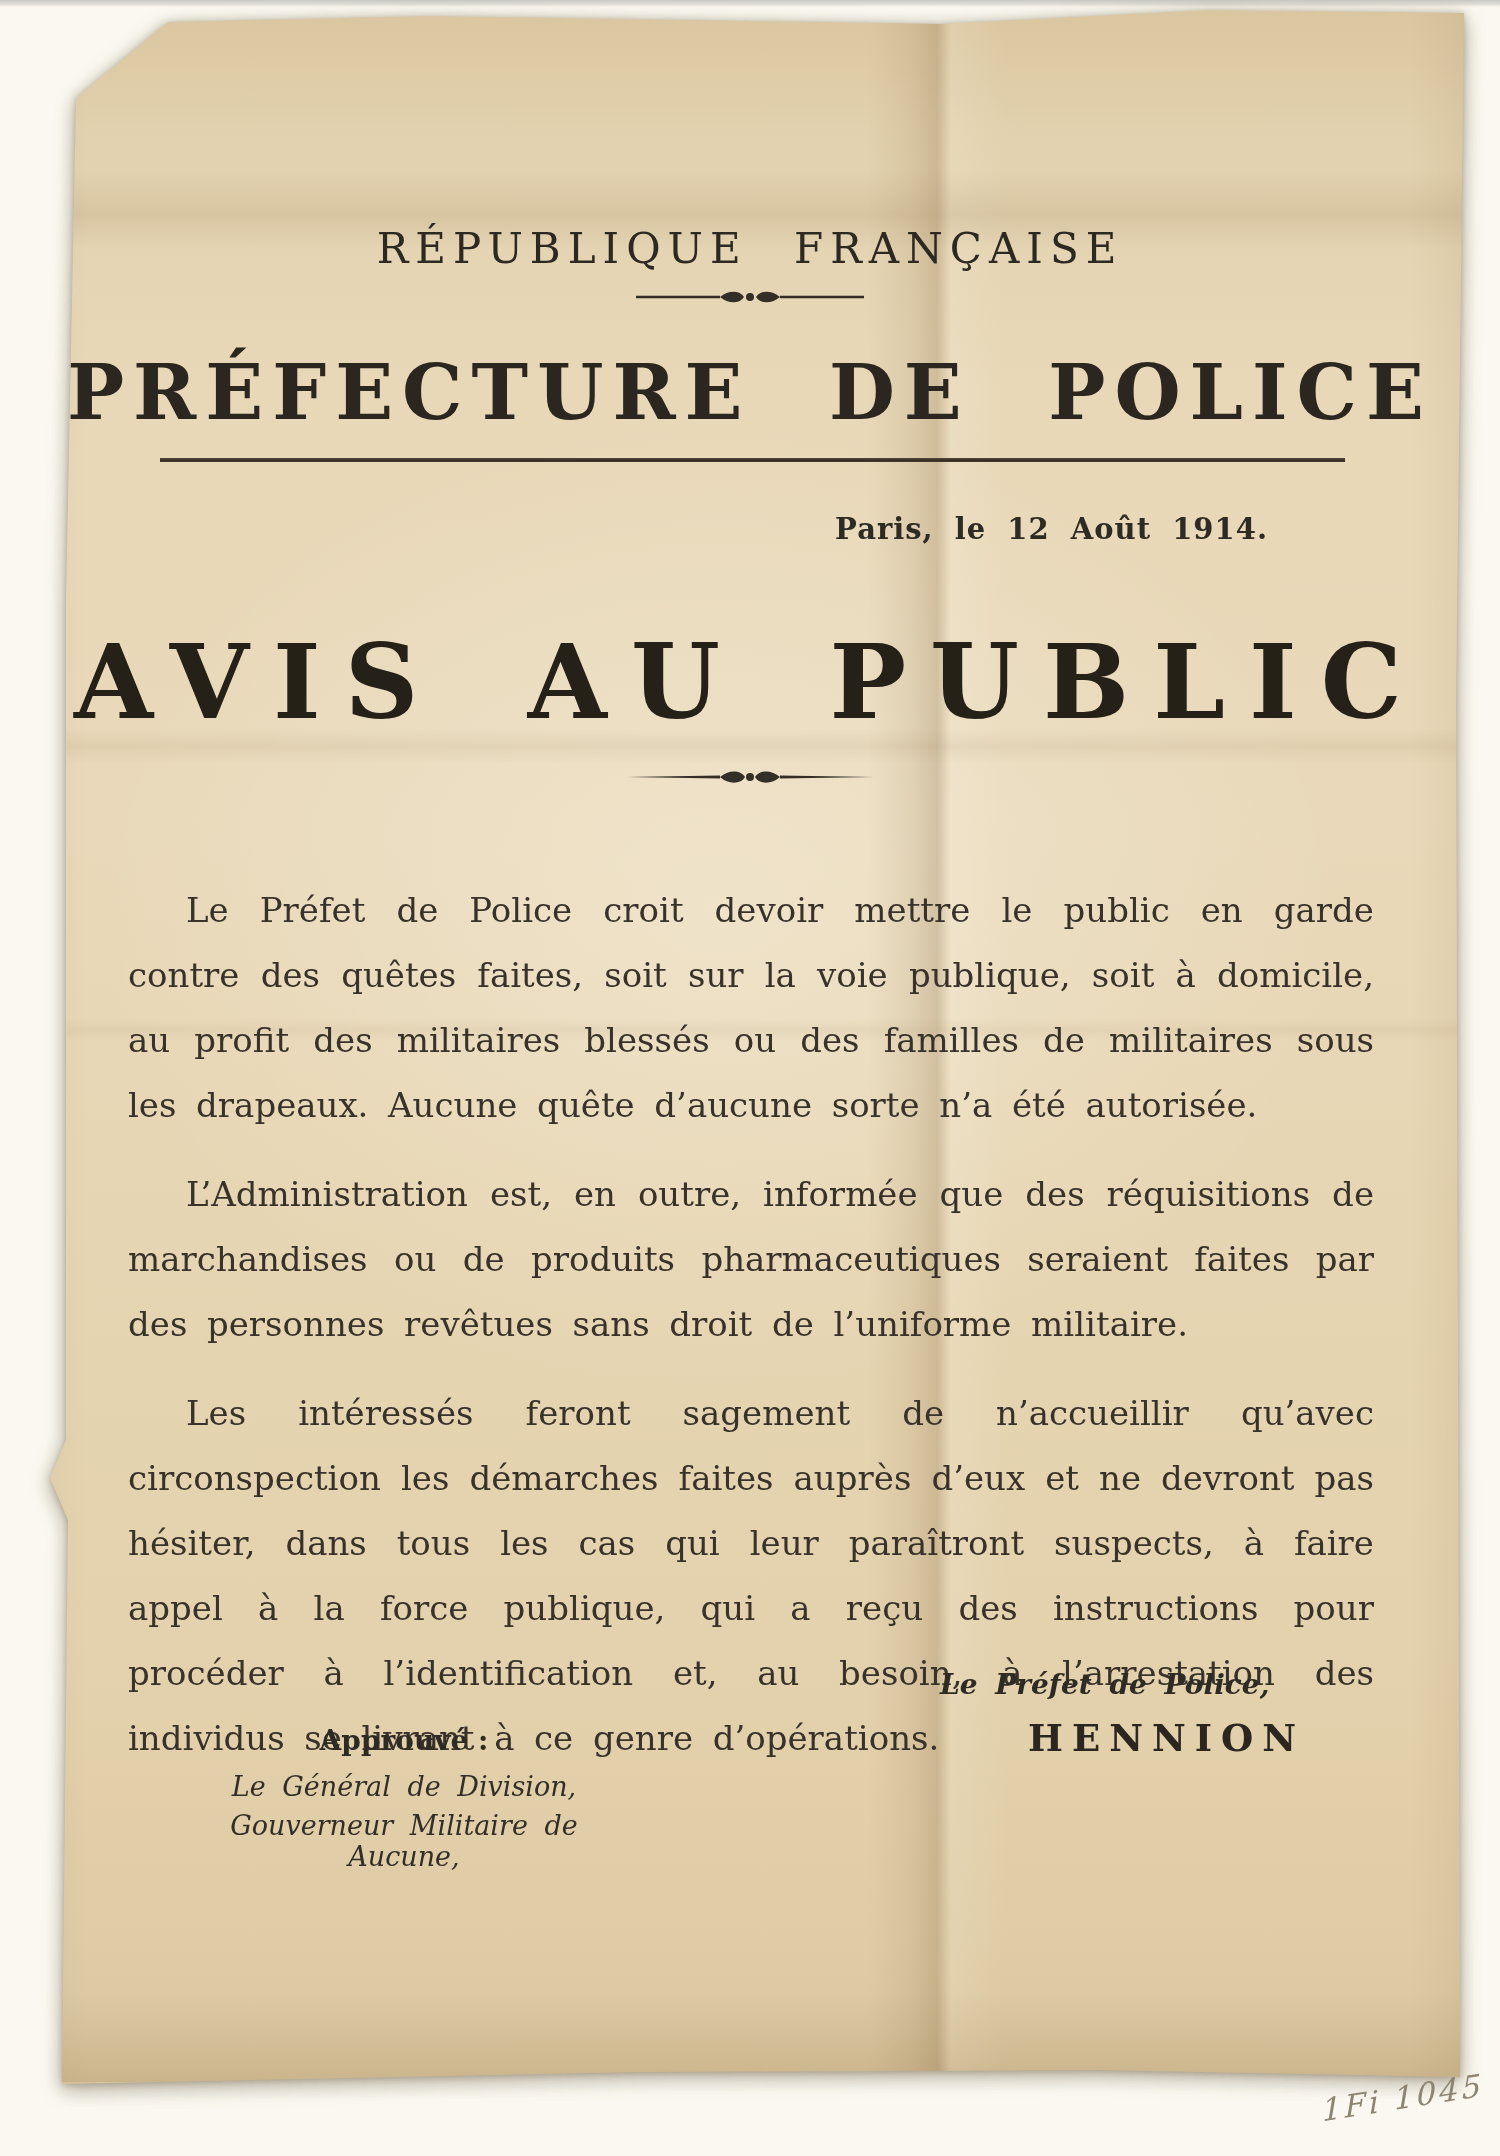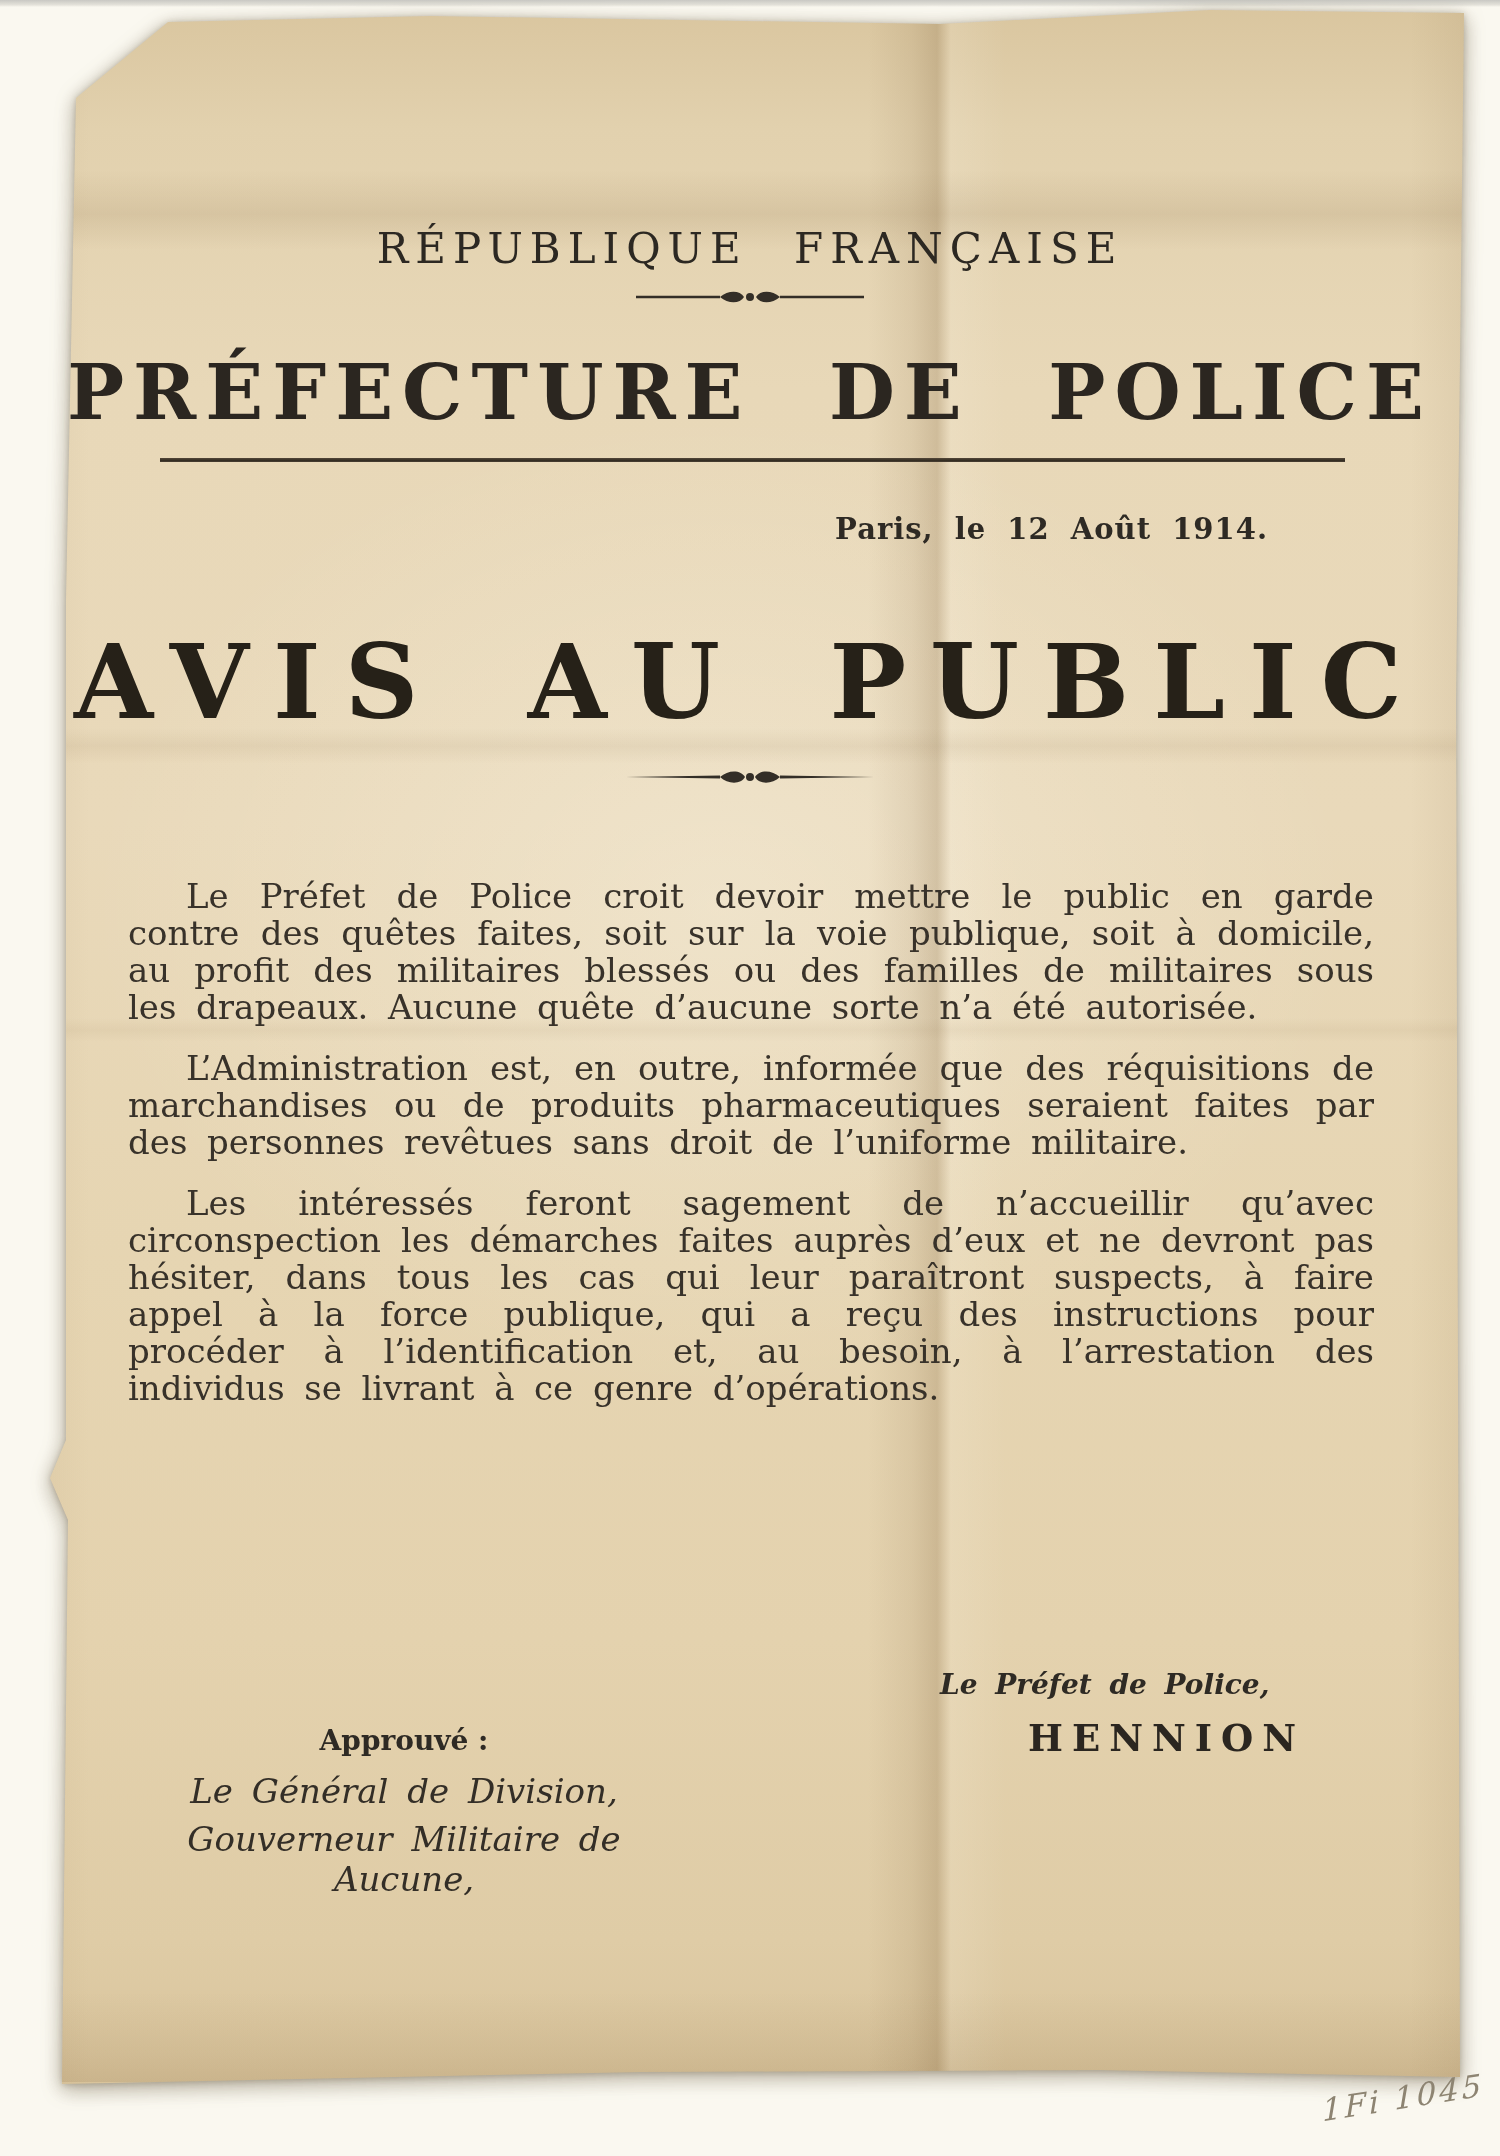--- a/index.html
+++ b/index.html
@@ -134,21 +134,21 @@
     letter-spacing: 24px;
     word-spacing: 26px;
     color: #262118;
   }
 
   .body-text {
     position: absolute;
     top: 878px; left: 128px;
     width: 1246px;
     font-size: 34px;
-    line-height: 37px;
+    line-height: 65px;
     text-align: justify;
     color: #38322a;
   }
   .body-text p {
     margin: 0 0 24px 0;
     text-indent: 58px;
     word-spacing: 0.26em;
   }
 
   .sig-right {
@@ -177,21 +177,21 @@
     top: 1724px; left: 178px;
     width: 452px;
     text-align: center;
   }
   .sig-left .approved {
     font-size: 28px;
     font-weight: bold;
     color: #2e2a24;
   }
   .sig-left .role-line {
-    font-size: 34px;
+    font-size: 27px;
     font-style: italic;
     margin-top: 8px;
     word-spacing: 8px;
     color: #332e27;
   }
   .sig-left .role-line.first { margin-top: 14px; }
   .sig-left .name {
     margin-top: 30px;
     font-size: 37px;
     font-weight: 900;

